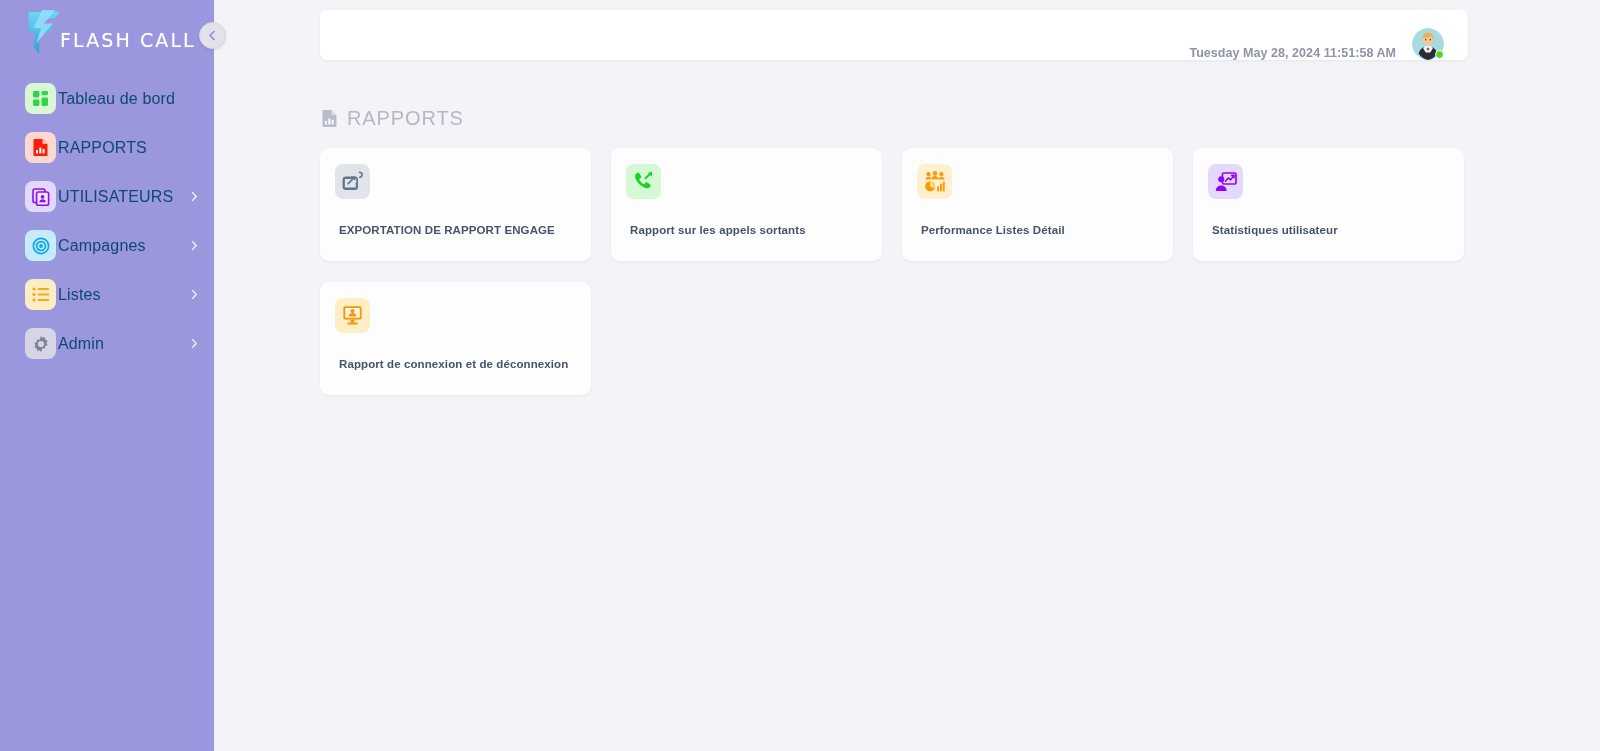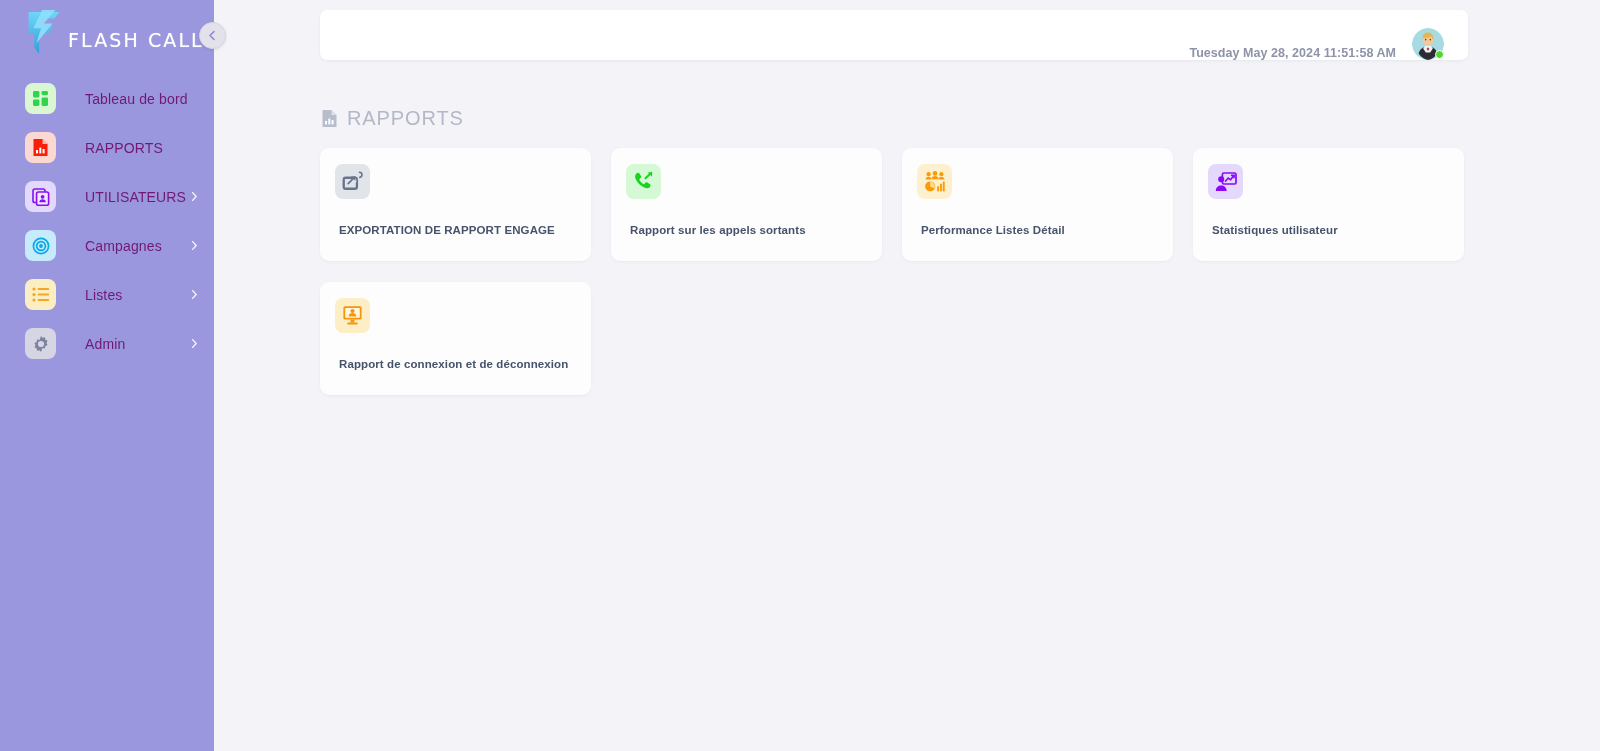--- a/index.html
+++ b/index.html
@@ -23,21 +23,21 @@
   }
   .logo-wrap {
     height: 66px;
     display: flex;
     align-items: center;
     padding-left: 22px;
   }
   .logo {
     display: flex;
     align-items: flex-end;
-    gap: 12px;
+    gap: 4px;
   }
   .logo-mark { width: 42px; height: 48px; display: block; }
   .logo-text {
     color: #ffffff;
     font-size: 19px;
     letter-spacing: 2.1px;
     font-weight: 400;
     font-family: "DejaVu Sans", sans-serif;
     transform: translate(-8px, -6px) scaleY(1.05);
     white-space: nowrap;
@@ -72,23 +72,23 @@
     position: relative;
   }
   .nav-icon {
     width: 31px; height: 31px;
     border-radius: 8px;
     display: flex; align-items: center; justify-content: center;
     flex: 0 0 31px;
   }
   .nav-icon svg { display: block; }
   .nav-label {
-    color: #701a75;
-    font-size: 14px;
-    margin-left: 29px;
+    color: #0c4a6e;
+    font-size: 16px;
+    margin-left: 2px;
     white-space: nowrap;
     flex: 1;
     letter-spacing: .15px;
   }
   .nav-chevron { color: #ffffff; opacity: .92; display:flex; align-items:center; }
 
   
   .main {
     flex: 1;
     height: 751px;

